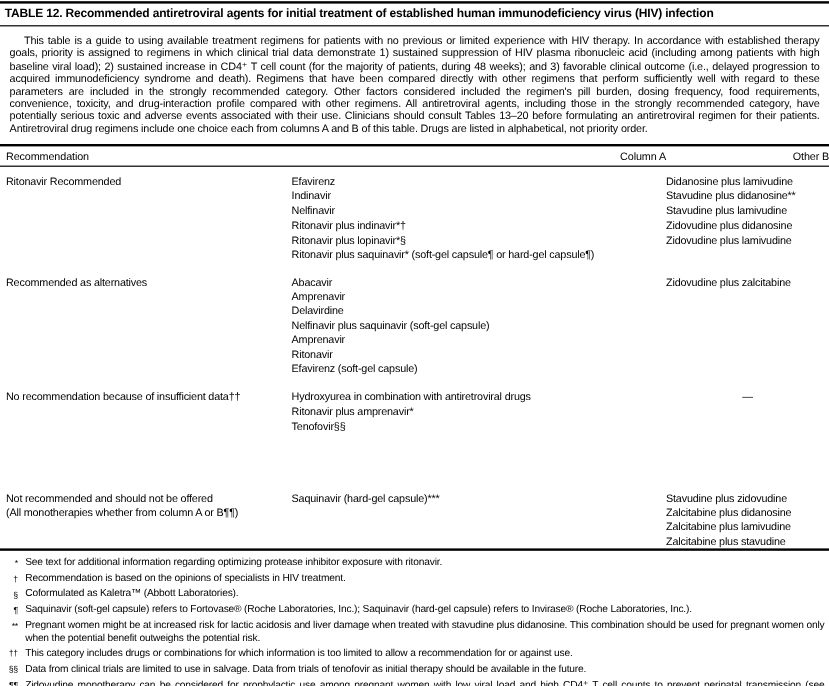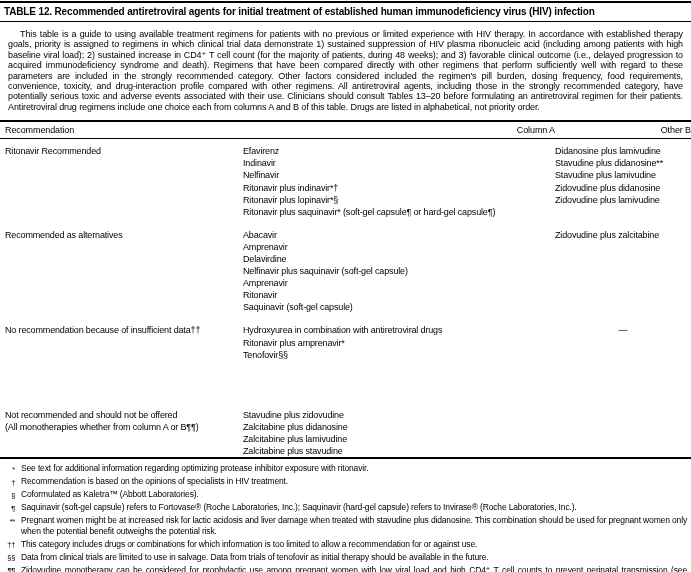--- a/index.html
+++ b/index.html
@@ -89,21 +89,21 @@
       <div class="cell">
         <div>Recommended as alternatives</div>
       </div>
       <div class="cell">
         <div>Abacavir</div>
         <div>Amprenavir</div>
         <div>Delavirdine</div>
         <div>Nelfinavir plus saquinavir (soft-gel capsule)</div>
         <div>Amprenavir</div>
         <div>Ritonavir</div>
-        <div>Saquinavir (soft-gel capsule)</div>
+        <div>Efavirenz (soft-gel capsule)</div>
       </div>
       <div class="cell">
         <div>Zidovudine plus zalcitabine</div>
       </div>
     </div>
 
     <div class="group">
       <div class="cell">
         <div>No recommendation because of insufficient data††</div>
       </div>
@@ -114,20 +114,23 @@
       </div>
       <div class="cell">
         <div class="dash">—</div>
       </div>
     </div>
 
     <div class="group">
       <div class="cell">
         <div>Not recommended and should not be offered</div>
         <div>(All monotherapies whether from column A or B¶¶)</div>
+      </div>
+      <div class="cell">
+        <div>Saquinavir (hard-gel capsule)***</div>
       </div>
       <div class="cell">
         <div>Stavudine plus zidovudine</div>
         <div>Zalcitabine plus didanosine</div>
         <div>Zalcitabine plus lamivudine</div>
         <div>Zalcitabine plus stavudine</div>
       </div>
     </div>
 
   </div>

